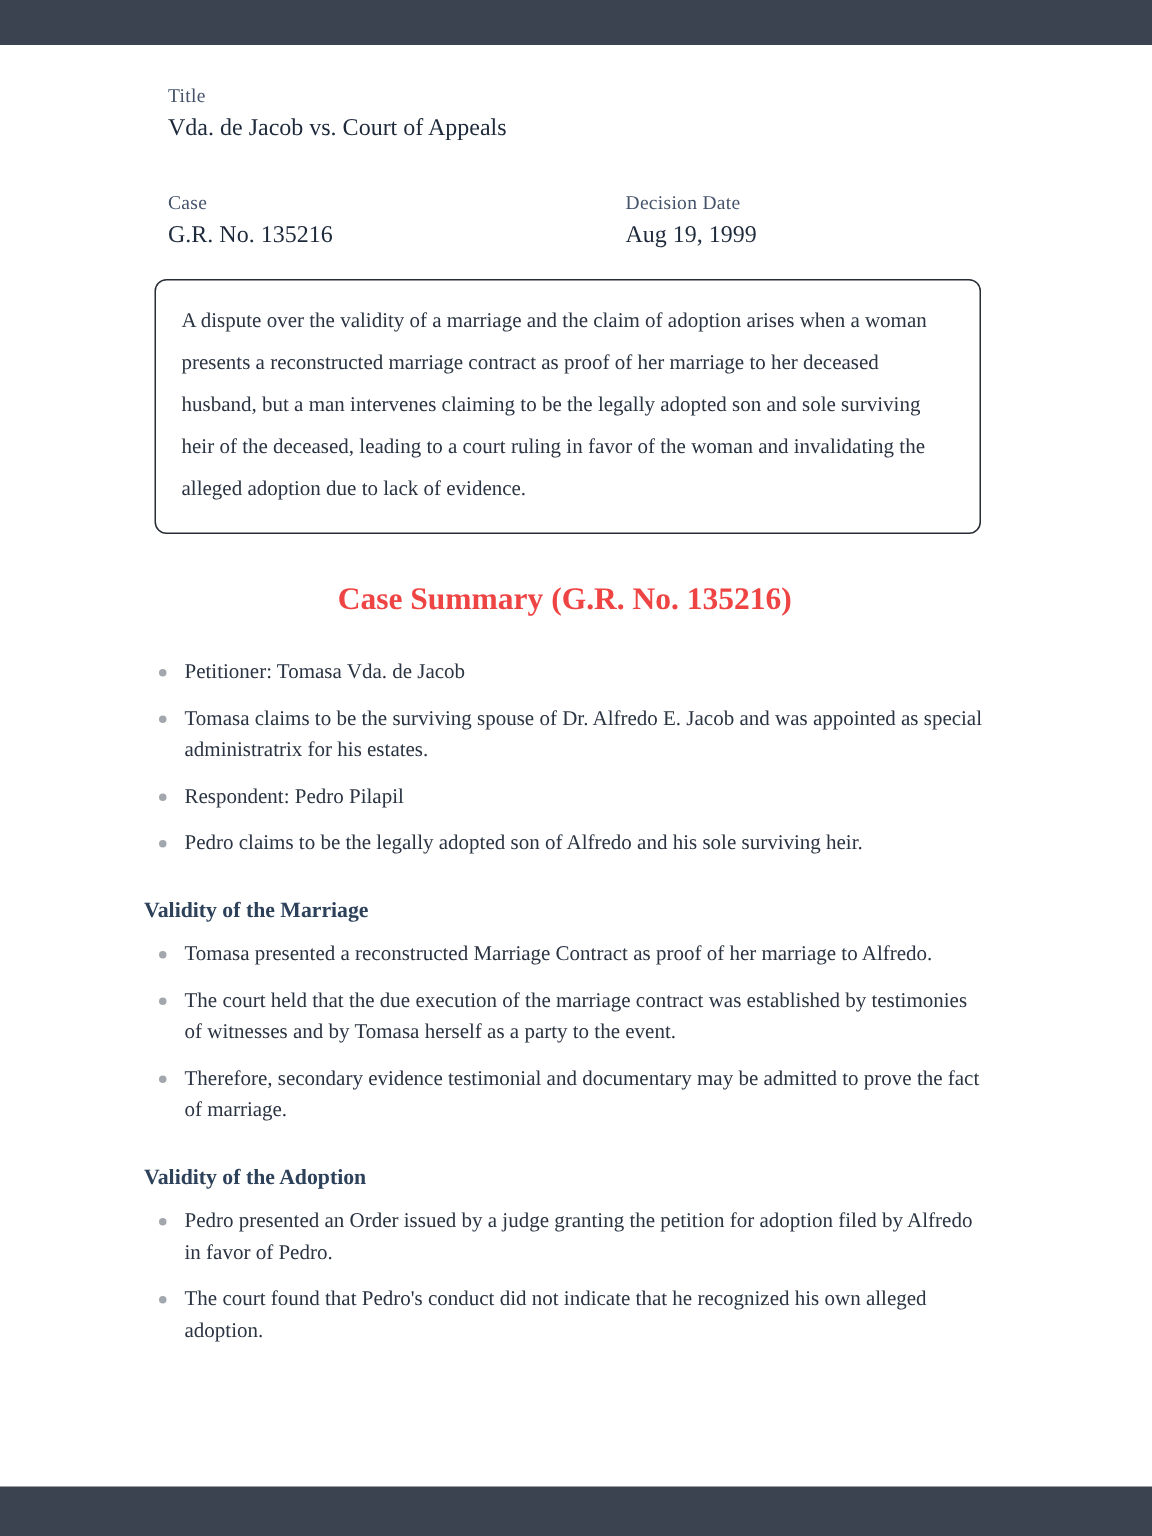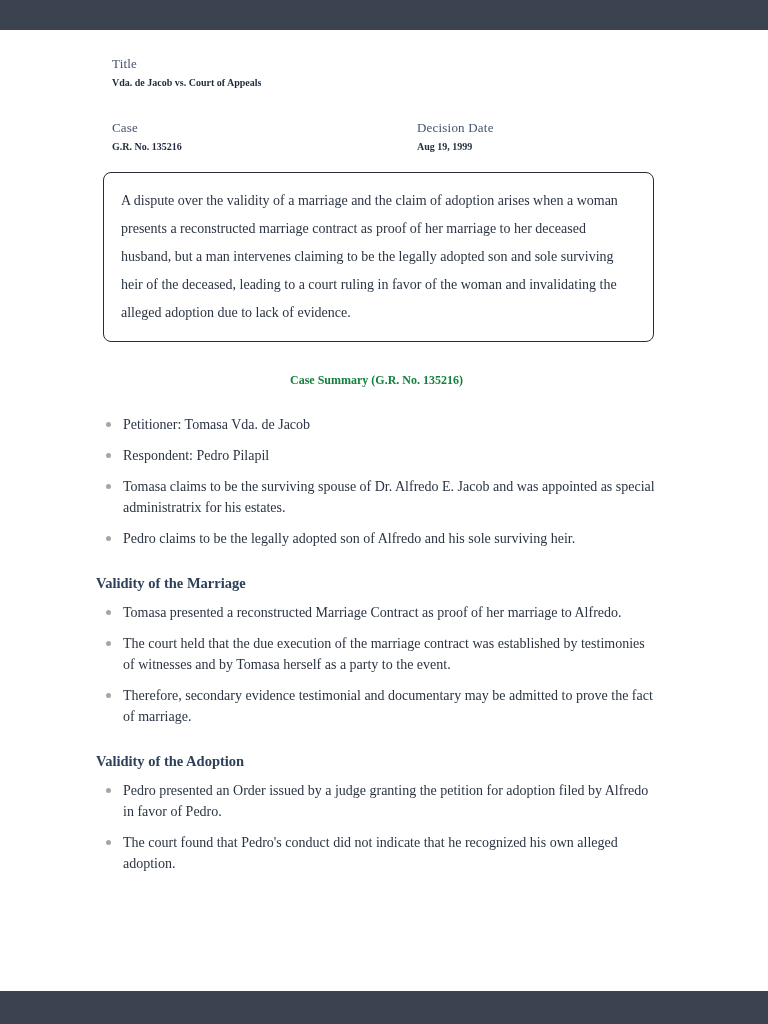--- a/index.html
+++ b/index.html
@@ -26,43 +26,43 @@
   }
 
   .meta { margin-left: 16px; }
   .label {
     font-size: 13px;
     color: #45536b;
     margin-bottom: 5px;
     letter-spacing: 0.2px;
   }
   .value {
-    font-size: 10px;
-    font-weight: bold;
+    font-size: 16px;
+    font-weight: normal;
     color: #1e2a3b;
   }
   .meta-row { display: flex; margin-top: 32px; gap: 25px; }
   .meta-col-left { width: 280px; }
 
   .summary-box {
     margin: 20px 3px 0 7px;
     border: 1.5px solid #272c35;
     border-radius: 8px;
     padding: 14px 17px;
     font-size: 14px;
     line-height: 28px;
     color: #2b3442;
   }
 
   .main-heading {
     margin-top: 31px;
     text-align: center;
-    font-size: 12px;
+    font-size: 21px;
     font-weight: bold;
-    color: #15803d;
+    color: #ef4444;
   }
 
   .section { margin-top: 26px; }
   .section-heading {
     font-size: 14.5px;
     font-weight: bold;
     color: #2d415a;
   }
   ul.bullets { list-style: none; margin-top: 2px; }
   ul.bullets li {
@@ -106,22 +106,22 @@
 
   <div class="summary-box">
     <span>A dispute over the validity of a marriage and the claim of adoption arises when a woman presents a reconstructed marriage contract as proof of her marriage to her deceased husband, but a man intervenes claiming to be the legally adopted son and sole surviving heir of the deceased, leading to a court ruling in favor of the woman and invalidating the alleged adoption due to lack of evidence.</span>
   </div>
 
   <div class="main-heading">Case Summary (G.R. No. 135216)</div>
 
   <div class="section">
     <ul class="bullets">
       <li><span class="dot"></span><span>Petitioner: Tomasa Vda. de Jacob</span></li>
+      <li><span class="dot"></span><span>Tomasa claims to be the surviving spouse of Dr. Alfredo E. Jacob and was appointed as special administratrix for his estates.</span></li>
       <li><span class="dot"></span><span>Respondent: Pedro Pilapil</span></li>
-      <li><span class="dot"></span><span>Tomasa claims to be the surviving spouse of Dr. Alfredo E. Jacob and was appointed as special administratrix for his estates.</span></li>
       <li><span class="dot"></span><span>Pedro claims to be the legally adopted son of Alfredo and his sole surviving heir.</span></li>
     </ul>
   </div>
 
   <div class="section">
     <div class="section-heading">Validity of the Marriage</div>
     <ul class="bullets">
       <li><span class="dot"></span><span>Tomasa presented a reconstructed Marriage Contract as proof of her marriage to Alfredo.</span></li>
       <li><span class="dot"></span><span>The court held that the due execution of the marriage contract was established by testimonies of witnesses and by Tomasa herself as a party to the event.</span></li>
       <li><span class="dot"></span><span>Therefore, secondary evidence testimonial and documentary may be admitted to prove the fact of marriage.</span></li>

